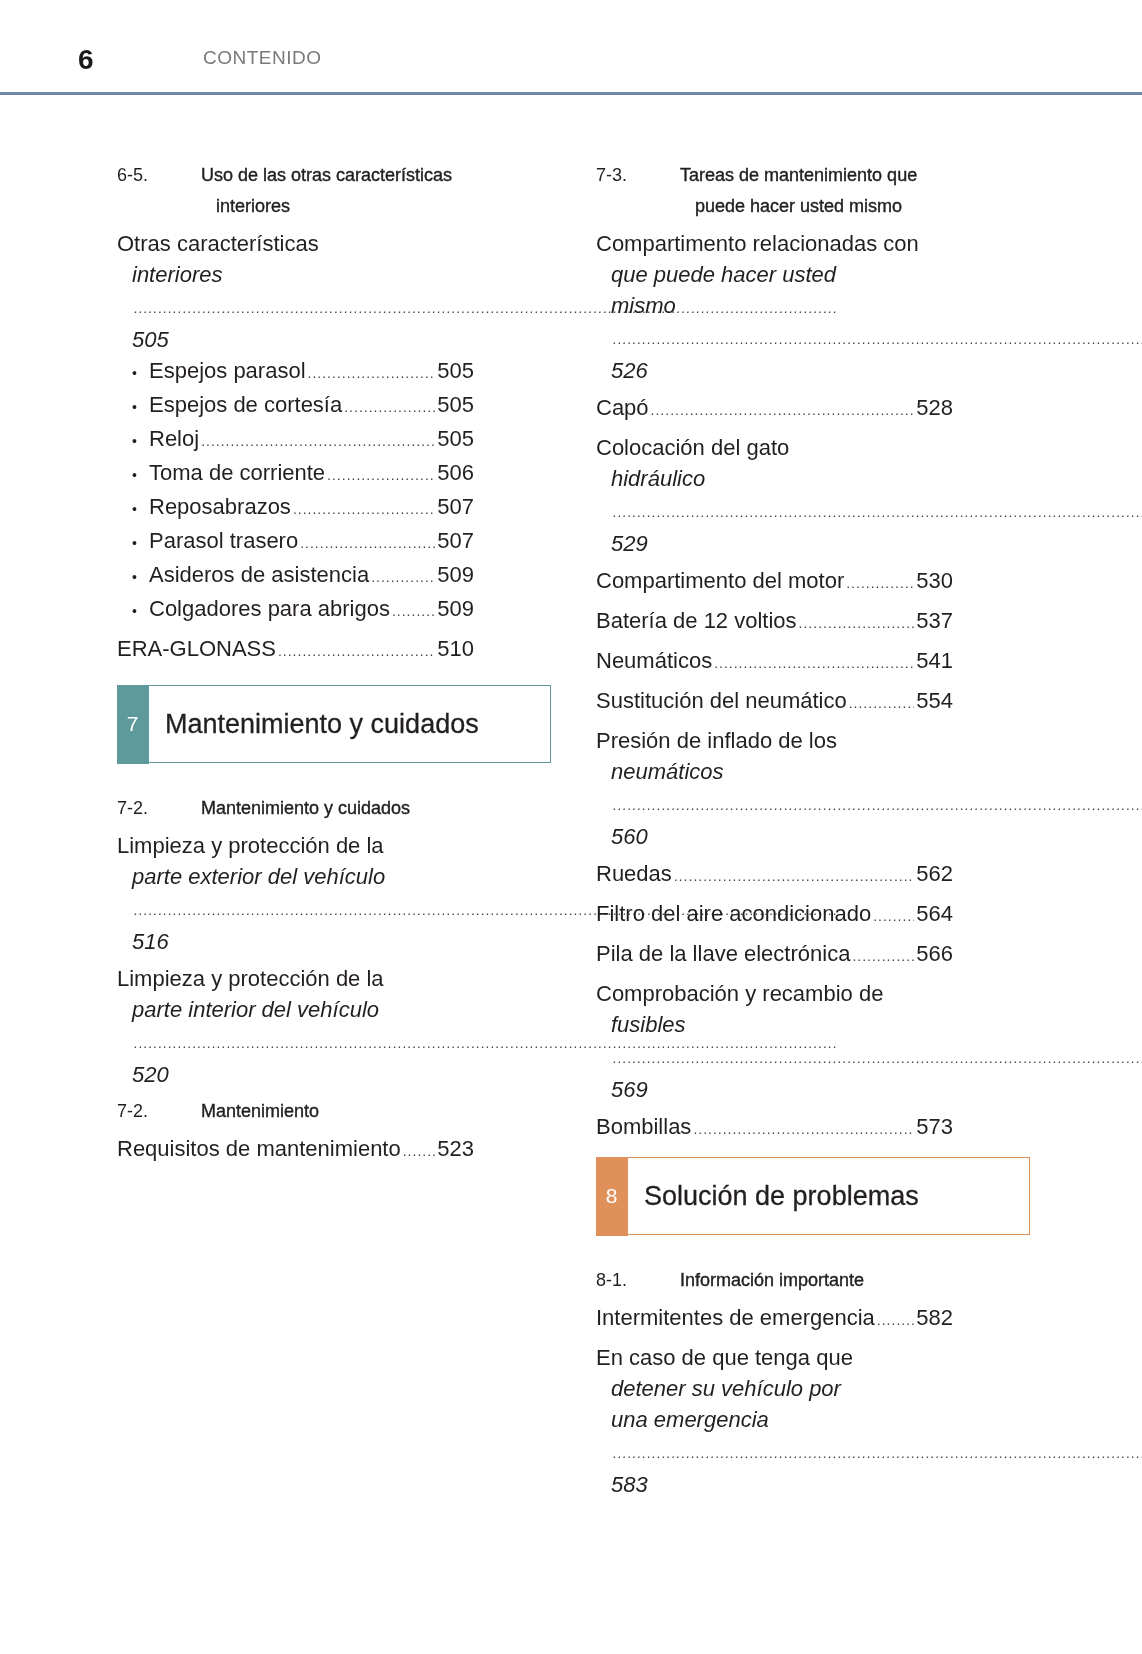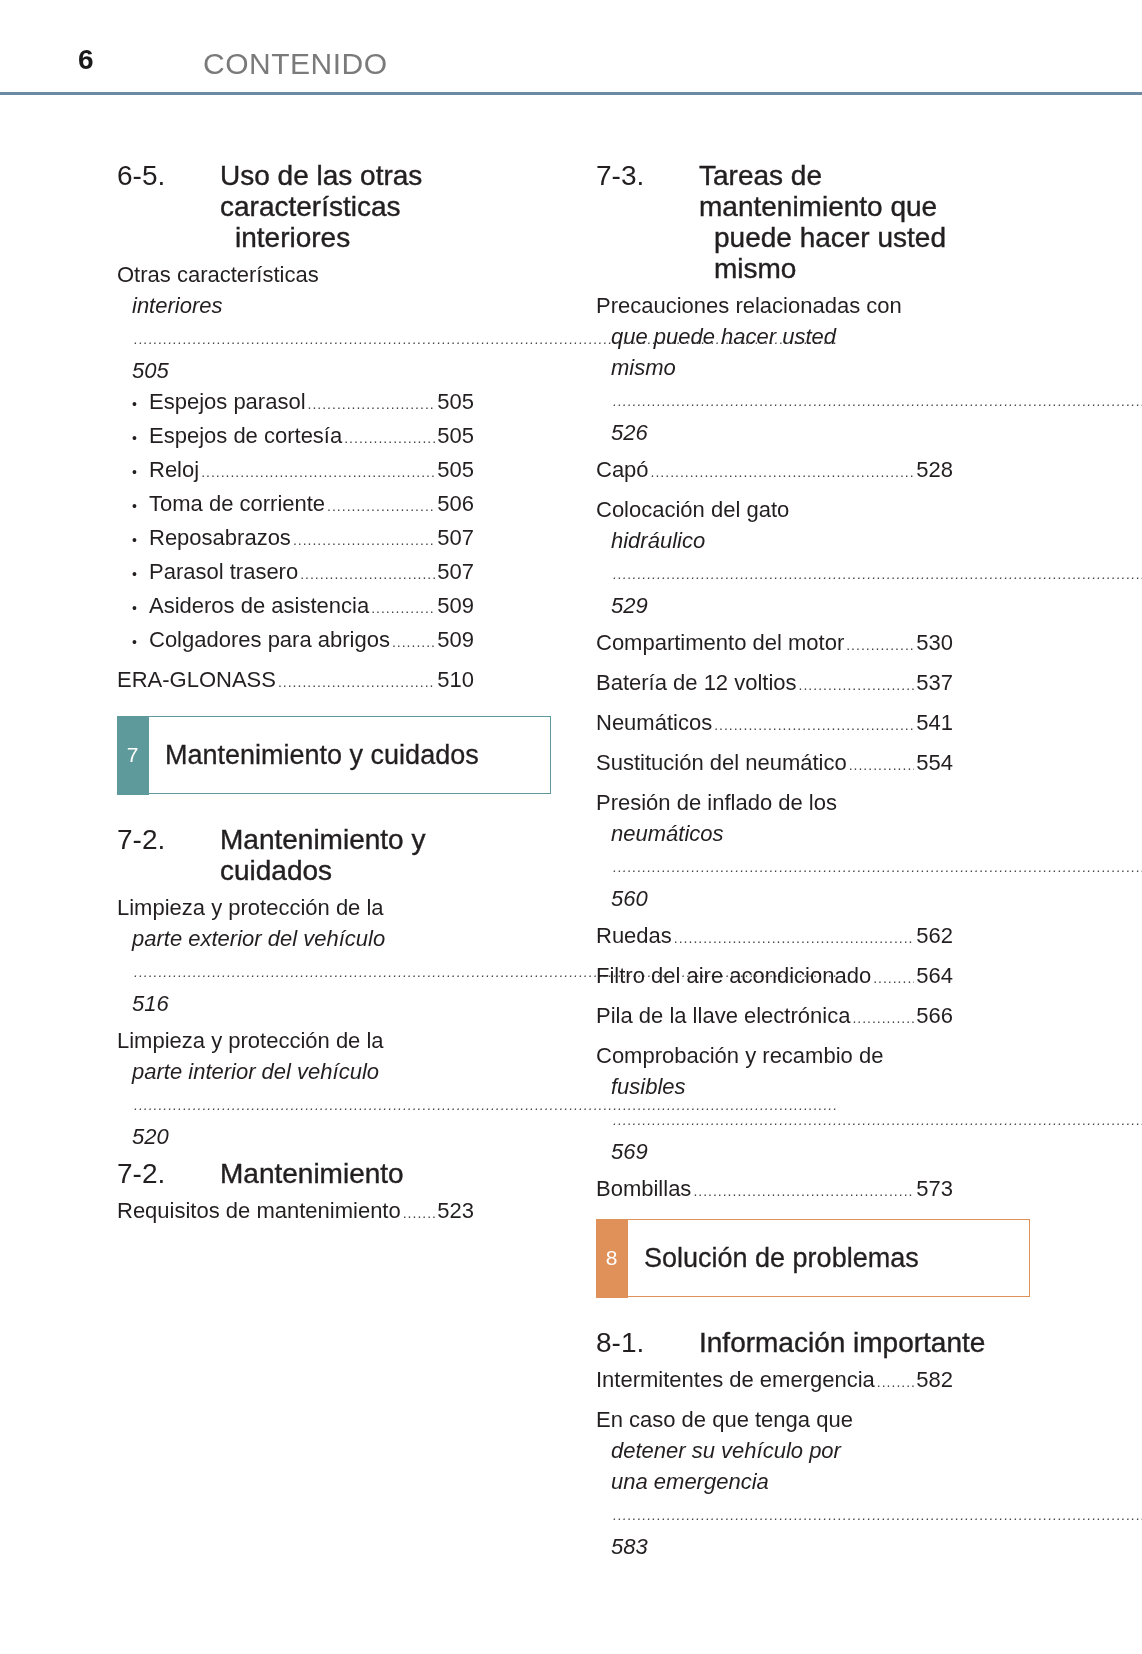--- a/index.html
+++ b/index.html
@@ -1,29 +1,29 @@
 <!DOCTYPE html>
 <html><head>
 <meta charset="utf-8">
 <style>
   html, body { margin: 0; padding: 0; background: #ffffff; }
   body { width: 1142px; height: 1654px; position: relative; overflow: hidden;
          font-family: "Liberation Sans", "DejaVu Sans", sans-serif; color: #231f20; }
   .header { position: absolute; left: 0; top: 0; width: 1142px; height: 96px; }
   .page-num { position: absolute; left: 78px; top: 44px; font-size: 28px; font-weight: bold; color: #1a1a1a; }
-  .running-title { position: absolute; left: 203px; top: 47px; font-size: 30px; color: #7a7a7a; letter-spacing: 0.5px; }
+  .running-title { position: absolute; left: 203px; top: 47px; font-size: 19px; color: #7a7a7a; letter-spacing: 0.5px; }
   .header-rule { position: absolute; left: 0; top: 92px; width: 1142px; height: 3px; background: #6d8aa5; }
 
   .col { position: absolute; top: 160px; width: 440px; }
   .col-left { left: 117px; }
   .col-right { left: 596px; }
 
-  .sec { display: flex; font-size: 28px; font-weight: bold; line-height: 31px; margin-bottom: 6px; }
+  .sec { display: flex; font-size: 18px; font-weight: bold; line-height: 31px; margin-bottom: 6px; gap: 21px; }
   .sec .num { width: 63px; flex: 0 0 63px; font-weight: normal; }
-  .sec .ttl { flex: 1; padding-right: 40px; font-weight: normal; margin-left: 40px; -webkit-text-stroke: 0.4px #231f20; }
+  .sec .ttl { flex: 1; padding-right: 40px; font-weight: normal; -webkit-text-stroke: 0.4px #231f20; }
   .sec .ttl .l2 { display: block; padding-left: 15px; }
 
   .entry { margin-bottom: 6px; font-size: 22px; line-height: 31px; width: 357px; }
   .entry .first { display: block; }
   .entry .cont { display: block; padding-left: 15px; font-style: italic; }
   .row { display: flex; align-items: baseline; }
   .row .txt { white-space: nowrap; }
   .row .dots { flex: 1; overflow: hidden; white-space: nowrap; margin: 0 2px; font-size: 14px; letter-spacing: 1px; color: #444; }
   .row .dots::before { content: "................................................................................................................................................"; }
   .row .pg { white-space: nowrap; }
@@ -167,21 +167,21 @@
 
   <div class="sec">
     <span class="num">7-3.</span>
     <span class="ttl">
       <span>Tareas de mantenimiento que</span>
       <span class="l2">puede hacer usted mismo</span>
     </span>
   </div>
 
   <div class="entry">
-    <span class="first">Precauciones relacionadas con</span>
+    <span class="first">Compartimento relacionadas con</span>
     <span class="cont">que puede hacer usted</span>
     <div class="row cont">
       <span class="txt">mismo</span>
       <span class="dots"></span>
       <span class="pg">526</span>
     </div>
   </div>
 
   <div class="entry">
     <div class="row">

